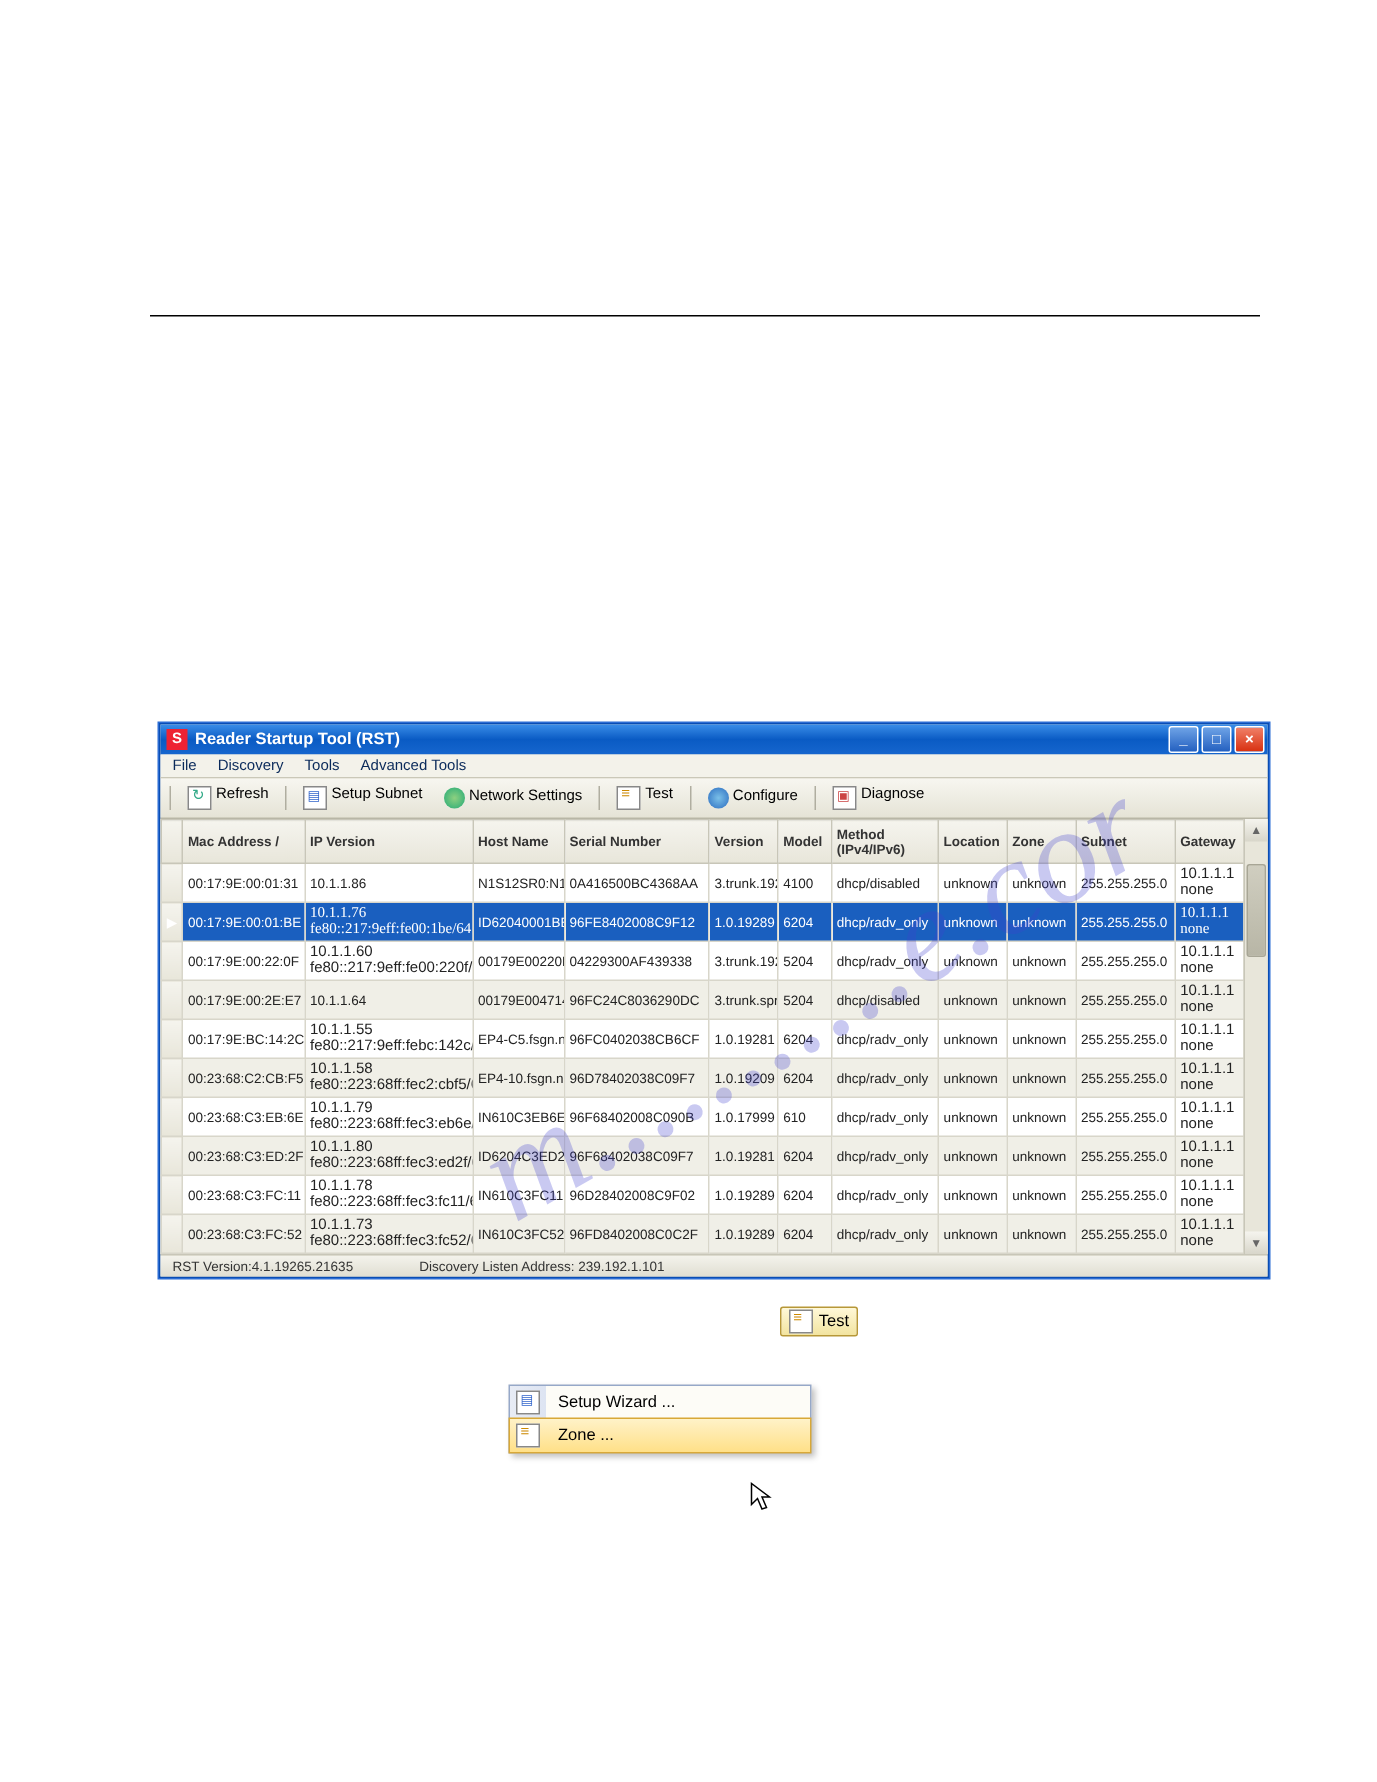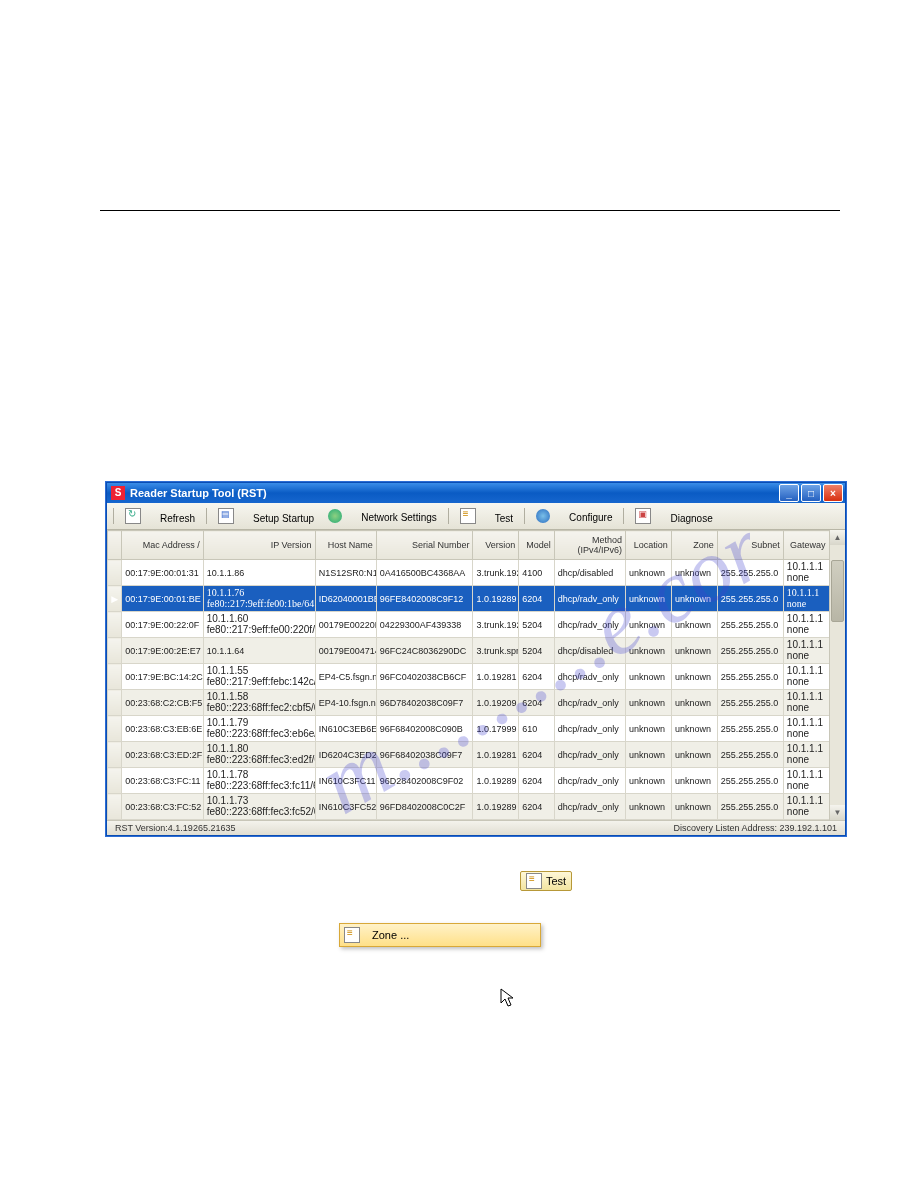--- a/index.html
+++ b/index.html
@@ -79,21 +79,21 @@
     background: linear-gradient(#f7f6f0,#e5e3d6);
     padding: 3px 4px;
     display: flex;
     align-items: center;
     gap: 4px;
     border-bottom: 1px solid #b8b6a6;
     font-size: 10px;
   }
   .toolbar .sep { width:1px; height:16px; background:#b0aea0; margin:0 2px;}
   .tbtn {
-    display: flex; align-items: flex-end; gap: 19px;
+    display: flex; align-items: flex-start; gap: 3px;
     padding: 1px 4px; border: 1px solid transparent;
     cursor: pointer;
   }
   .ticon { width:14px; height:14px; display:inline-block; }
   .ticon.refresh { background:#fff; border:1px solid #888; position:relative;}
   .ticon.refresh::after{content:"↻"; font-size:10px; color:#3a8; position:absolute; top:-1px; left:2px;}
   .ticon.wizard { background:#fff; border:1px solid #888; position:relative;}
   .ticon.wizard::after{content:"▤"; font-size:9px; color:#36c; position:absolute; top:0; left:2px;}
   .ticon.net { background:radial-gradient(#8ed080,#2a7); border-radius:50%; }
   .ticon.test { background:#fff; border:1px solid #888; position:relative;}
@@ -108,22 +108,22 @@
   table.grid {
     border-collapse: collapse;
     width: 100%;
     table-layout: fixed;
     font-size: 9px;
   }
   table.grid th {
     background: linear-gradient(#f5f4ee,#e8e6da);
     border: 1px solid #c8c6b8;
     padding: 3px 3px;
-    text-align: right;
-    font-weight: normal;
+    text-align: left;
+    font-weight: bold;
     color: #333;
     overflow: hidden;
     white-space: normal;
     height: 22px;
     vertical-align: middle;
   }
   table.grid td {
     border: 1px solid #d8d6ca;
     padding: 2px 3px;
     overflow: hidden;
@@ -144,24 +144,23 @@
   }
   .scrollbar-v .thumb{ position:absolute; top:30px; left:1px; right:1px; height:60px; background:linear-gradient(#d0ceC0,#b8b6a6); border:1px solid #a8a696; border-radius:2px;}
   .scrollbar-v .arr{ position:absolute; left:0; right:0; height:15px; background:linear-gradient(#f5f4ee,#d8d6ca); text-align:center; font-size:8px; line-height:15px; color:#666;}
   .scrollbar-v .arr.up{top:0;}
   .scrollbar-v .arr.dn{bottom:0;}
   .statusbar {
     background: linear-gradient(#f4f3ec,#e0ded2);
     border-top: 1px solid #c8c6b8;
     padding: 2px 8px;
     display:flex;
-    gap: 20px;
+    gap: 44px;
     font-size: 9px;
     color:#333;
-    justify-content:space-between;
   }
   .btn-test-solo {
     position:absolute;
     top: 871px;
     left: 520px;
     width: 50px;
     height: 18px;
     border:1px solid #b79838;
     background: linear-gradient(#fff8d8,#f2e4a0);
     display:flex;
@@ -222,30 +221,36 @@
 
 <div class="window">
   <div class="titlebar">
     <span class="icon-app">S</span>
     <span>Reader Startup Tool (RST)</span>
     <span class="spacer"></span>
     <span class="winbtn min">_</span>
     <span class="winbtn max">□</span>
     <span class="winbtn close">×</span>
   </div>
+  <div class="menubar">
+    <span>File</span>
+    <span>Discovery</span>
+    <span>Tools</span>
+    <span>Advanced Tools</span>
+  </div>
   <div class="toolbar">
     <div class="sep"></div>
     <div class="tbtn">
         <span class="ticon refresh"></span>
         <span>Refresh</span>
       </div>
     <div class="sep"></div>
     <div class="tbtn">
         <span class="ticon wizard"></span>
-        <span>Setup Startup</span>
+        <span>Setup Subnet</span>
       </div>
     <div class="tbtn">
         <span class="ticon net"></span>
         <span>Network Settings</span>
       </div>
     <div class="sep"></div>
     <div class="tbtn">
         <span class="ticon test"></span>
         <span>Test</span>
       </div>
@@ -458,20 +463,26 @@
     <span>Discovery Listen Address: 239.192.1.101</span>
   </div>
 </div>
 
 <div class="btn-test-solo">
   <span class="ticon test"></span>
   <span>Test</span>
 </div>
 
 <div class="context-menu" id="ctx-menu">
+    <div class="mi">
+      <div class="iconcol">
+        <span class="ticon wizard"></span>
+      </div>
+      <span class="lbl">Setup Wizard ...</span>
+    </div>
     <div class="mi hover">
       <div class="iconcol">
         <span class="ticon test"></span>
       </div>
       <span class="lbl">Zone ...</span>
     </div>
   </div>
 
 <div class="cursor-arrow">
   <svg viewBox="0 0 16 20">

